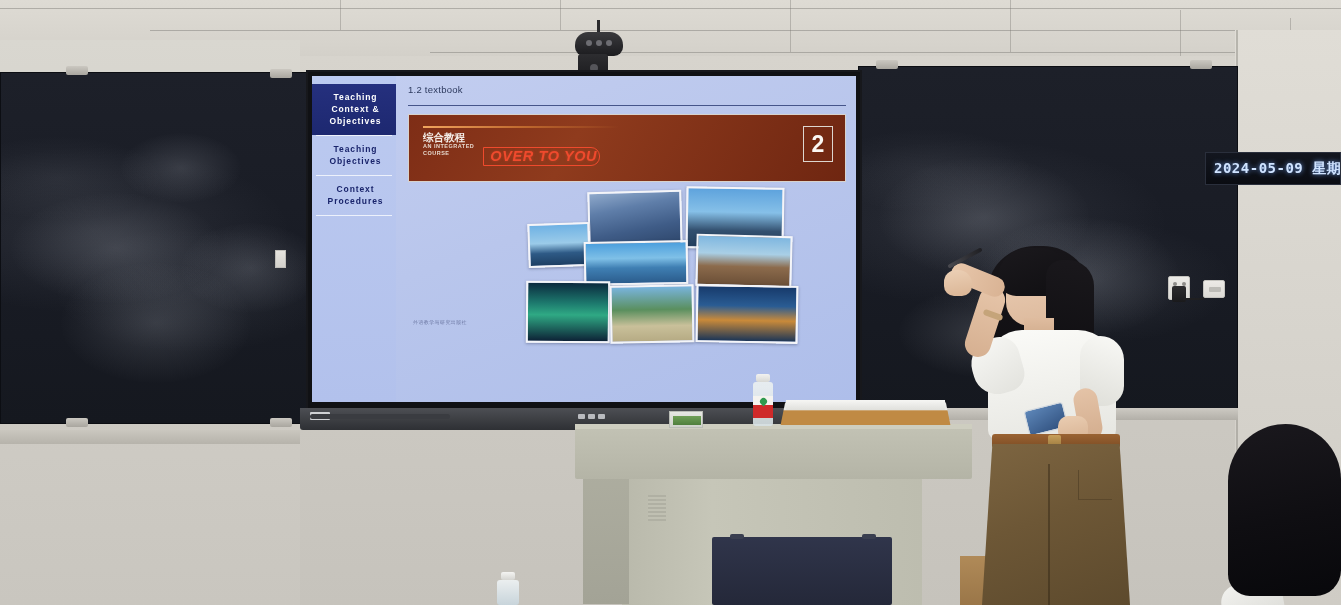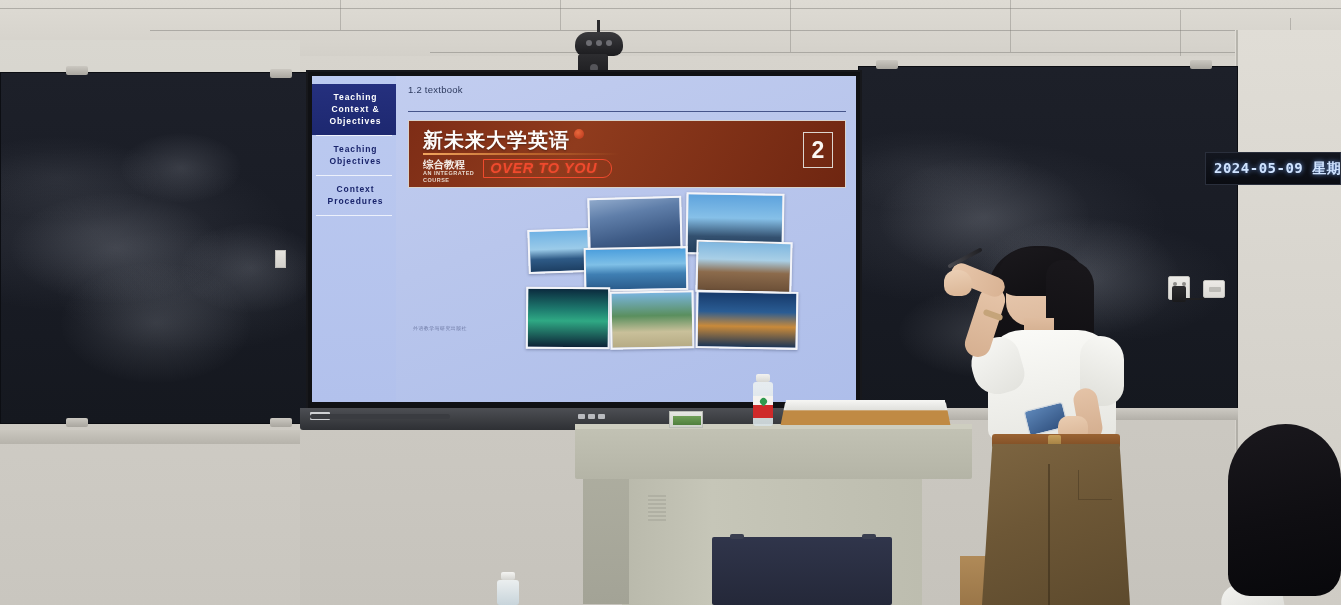--- a/index.html
+++ b/index.html
@@ -135,21 +135,21 @@
     color:#19246b;
   }
   .nav-item.active {
     background:linear-gradient(180deg,#25307e,#1d2870);
     color:#ffffff;
   }
   .nav-div { height:1px; background:rgba(255,255,255,.75); margin:0 4px; }
 
   .slide-main { flex:1; position:relative; padding:8px 10px 0 12px; }
   .slide-kicker {
-    font-size:9.5px; color:#2d3a5e; letter-spacing:.25px; margin-bottom:16px;
+    font-size:9.5px; color:#2d3a5e; letter-spacing:.25px; margin-bottom:10px;
   }
   .slide-rule { height:1.4px; background:#46558a; margin-bottom:8px; }
 
   
   .book-banner {
     position:relative; height:68px;
     background:linear-gradient(120deg,#7e2d16 0%,#8f3b1d 38%,#6f2611 100%);
     border:1px solid #d8d2cc;
     padding:8px 10px 0 14px;
   }
@@ -165,21 +165,21 @@
   .bb-underline {
     width:196px; height:1.5px; margin:3px 0 3px 0;
     background:linear-gradient(90deg,#f0a55e,#c06a2e,transparent);
   }
   .bb-row { display:flex; align-items:flex-start; gap:9px; }
   .bb-sub  { font-size:10.5px; font-weight:bold; color:#f3ece6; line-height:1.15; }
   .bb-sub2 { font-size:5.5px; font-weight:bold; color:#e6d8cd; letter-spacing:.5px; line-height:1.35; }
   .bb-otu {
     font-size:14.5px; font-weight:bold; font-style:italic; color:#ef4a2d;
     letter-spacing:.6px; border:1.4px solid #ef4a2d; border-radius:0 9px 9px 0;
-    padding:0 14px 1px 6px; margin-top:1px;
+    padding:0 2px 1px 6px; margin-top:16px;
     text-shadow:0 0 3px rgba(239,74,45,.45);
   }
   .bb-num {
     position:absolute; right:12px; top:11px;
     width:30px; height:36px; border:1.5px solid #ddd6cf;
     display:flex; align-items:center; justify-content:center;
     font-size:23px; font-weight:bold; color:#fbf7f3;
   }
 
   
@@ -567,23 +567,20 @@
         <span>Context Procedures</span>
       </div>
       <div class="nav-div"></div>
     </div>
 
     <div class="slide-main">
       <div class="slide-kicker">1.2 textbook</div>
       <div class="slide-rule"></div>
 
       <div class="book-banner">
-        <div class="bb-title">
-          <span>新未来大学英语</span><span class="bb-stamp"></span>
-        </div>
         <div class="bb-underline"></div>
         <div class="bb-row">
           <div>
             <div class="bb-sub">综合教程</div>
             <div class="bb-sub2">AN INTEGRATED</div>
             <div class="bb-sub2">COURSE</div>
           </div>
           <div class="bb-otu">OVER TO YOU</div>
         </div>
         <div class="bb-num">2</div>

